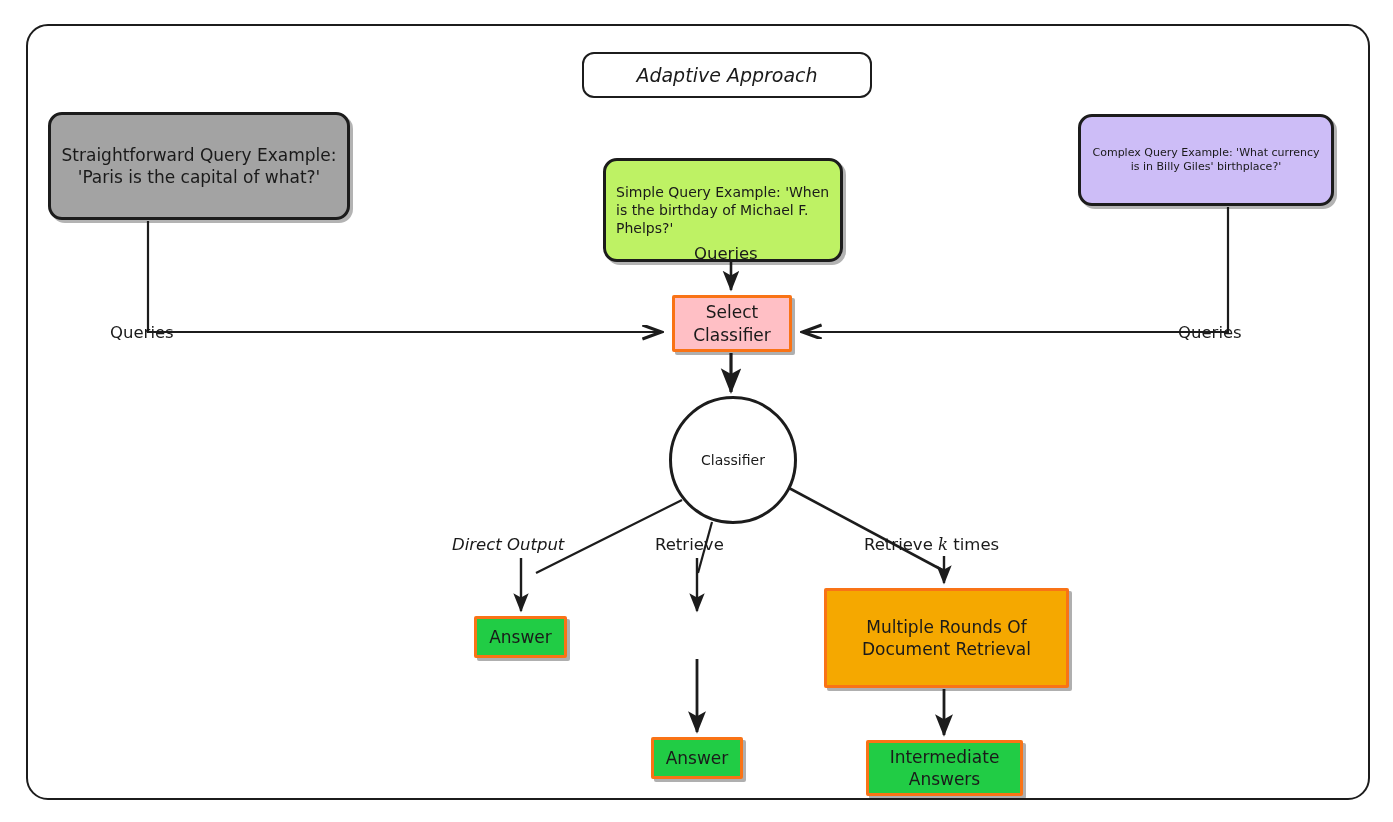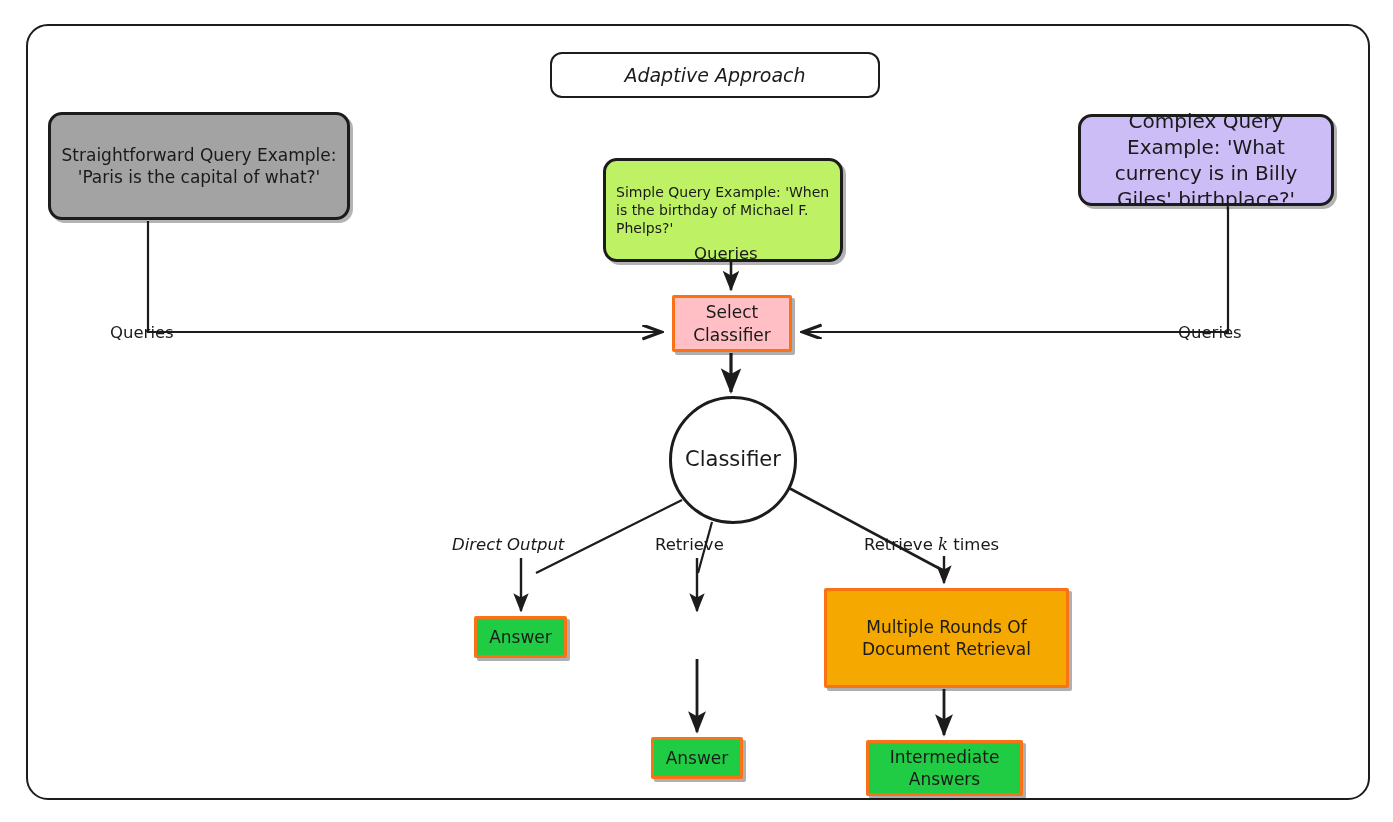--- a/index.html
+++ b/index.html
@@ -43,41 +43,41 @@
     top: 24px;
     width: 1344px;
     height: 776px;
     border: 2.5px solid #1c1c1c;
     border-radius: 22px;
     box-sizing: border-box;
     background: transparent;
     z-index: 1;
   }
   .title-box {
-    left: 550px;
+    left: 582px;
     top: 52px;
-    width: 330px;
+    width: 290px;
     height: 46px;
     border: 2.5px solid #1c1c1c;
     border-radius: 12px;
     background: #ffffff;
     font-size: 19px;
     font-style: italic;
   }
   .rounded-box {
     border: 3px solid #1c1c1c;
     border-radius: 14px;
     box-shadow: 3px 3px 0 rgba(20,20,20,0.32);
     padding: 4px 10px;
     font-size: 17px;
   }
   .box-yellow  { left: 48px;   top: 112px; width: 302px; height: 108px; background: #a3a3a3; }
   .box-green   { left: 603px;  top: 114px; width: 240px; height: 104px; background: #bef264;
                  text-align: left; justify-content: flex-start; font-size: 14px; margin-top: 44px; }
-  .box-purple  { left: 1078px; top: 114px; width: 256px; height: 92px; background: #CDBDF7; font-size: 20px; }
+  .box-purple  { left: 1078px; top: 114px; width: 256px; height: 92px; background: #CDBDF7; font-size: 11px; }
 
   .sharp-box {
     border: 3px solid #f97316;
     border-radius: 2px;
     box-shadow: 3px 3px 0 rgba(20,20,20,0.34);
     font-size: 17px;
   }
   .box-pink    { left: 672px; top: 295px; width: 120px; height: 57px;  background: #FFBFC5; }
   .box-answer1 { left: 474px; top: 616px; width: 93px;  height: 42px;  background: #21CC45; }
   .box-docs    { left: 616px; top: 616px; width: 161px; height: 42px;  background: #529DF5; }
@@ -86,21 +86,21 @@
   .box-inter   { left: 866px; top: 740px; width: 157px; height: 56px;  background: #21CC45; }
 
   .circle-node {
     left: 669px;
     top: 396px;
     width: 128px;
     height: 128px;
     border: 3px solid #1c1c1c;
     border-radius: 50%;
     background: #ffffff;
-    font-size: 21px;
+    font-size: 14px;
   }
 
   .edge-label {
     position: absolute;
     color: #1a1a1a;
     font-family: "DejaVu Sans", sans-serif;
     font-size: 16.5px;
     white-space: nowrap;
     z-index: 4;
     background: transparent;

